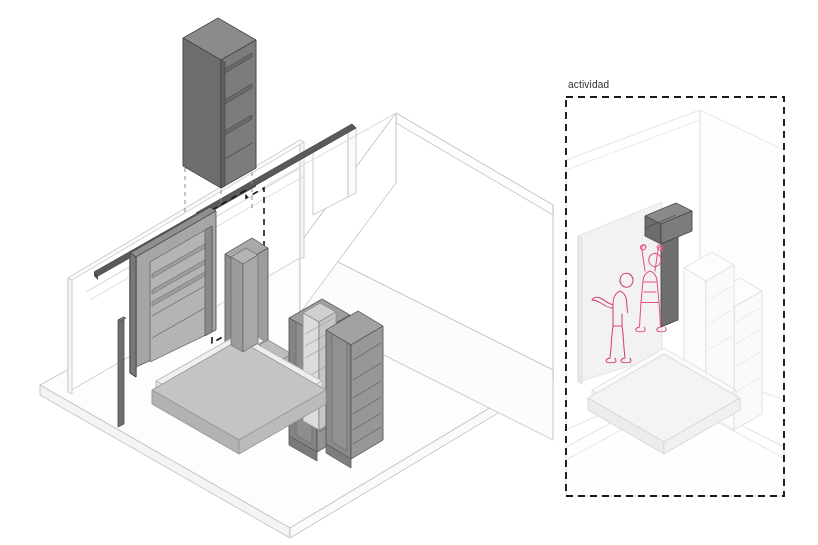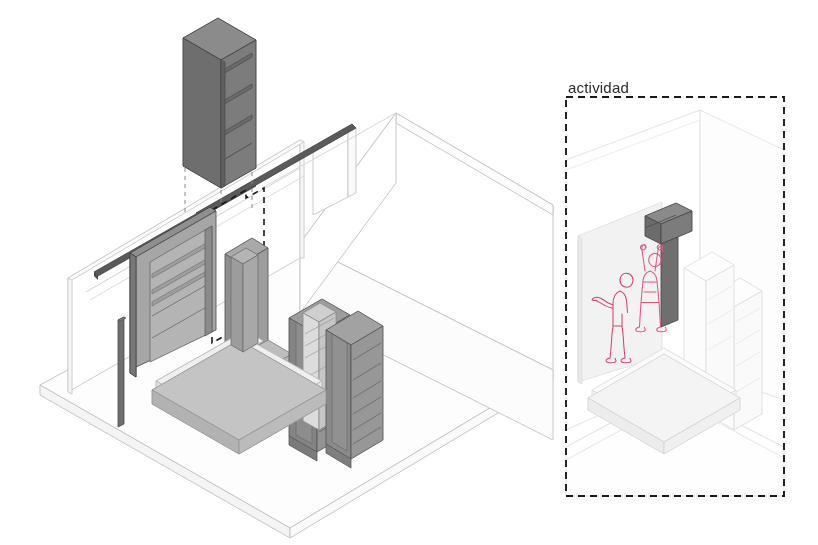--- a/index.html
+++ b/index.html
@@ -1,20 +1,20 @@
 <!DOCTYPE html>
 <html><head>
 <meta charset="utf-8">
 <style>
   html,body{margin:0;padding:0;background:#ffffff;}
   body{width:818px;height:545px;position:relative;overflow:hidden;
        font-family:"Liberation Sans",sans-serif;}
   #stage{position:absolute;left:0;top:0;width:818px;height:545px;}
   svg{display:block;}
-  .inset-label{position:absolute;left:568px;top:79px;font-size:15px;color:#2b2b2b;
+  .inset-label{position:absolute;left:568px;top:79px;font-size:10px;color:#2b2b2b;
                letter-spacing:.2px;white-space:nowrap;}
 </style>
 </head>
 <body>
 
 <div id="stage">
 <svg width="818" height="545" viewBox="0 0 818 545" xmlns="http://www.w3.org/2000/svg">
   <defs>
     <g id="glyph-figure-point">
       <path d="M34,12 a6.5,7 0 1,1 0.4,0.6 M33,19 c-5,2 -7,7 -7,13 l0,10

